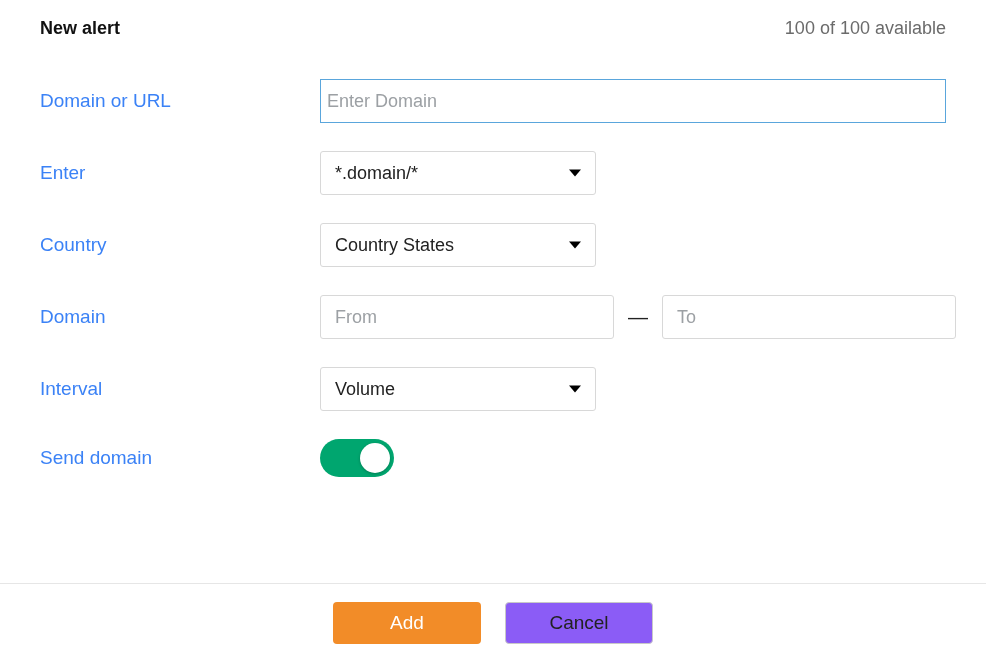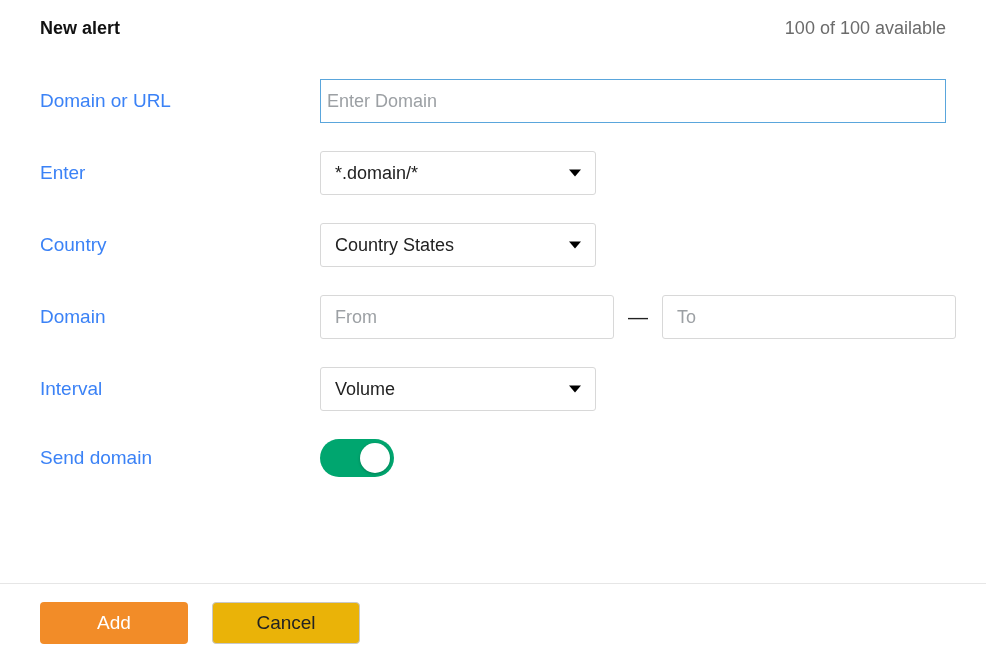--- a/index.html
+++ b/index.html
@@ -129,39 +129,40 @@
     }
     .footer {
       position: absolute;
       left: 0;
       right: 0;
       bottom: 0;
       border-top: 1px solid #e6e6e6;
       padding: 18px 40px;
       display: flex;
       gap: 24px;
+      justify-content: center;
     }
     .btn {
       height: 42px;
       border-radius: 4px;
       font-size: 19px;
       cursor: pointer;
       padding: 0 26px;
       display: inline-flex;
       align-items: center;
       justify-content: center;
     }
     .btn-primary {
       background: #f28c28;
       color: #fff;
       border: none;
       width: 148px;
     }
     .btn-secondary {
-      background: #eab308;
+      background: #8b5cf6;
       color: #222;
       border: 1px solid #c8c8c8;
       width: 148px;
     }
   </style>
 </head>
 <body>
 
 <div class="container">
   <div class="header">

